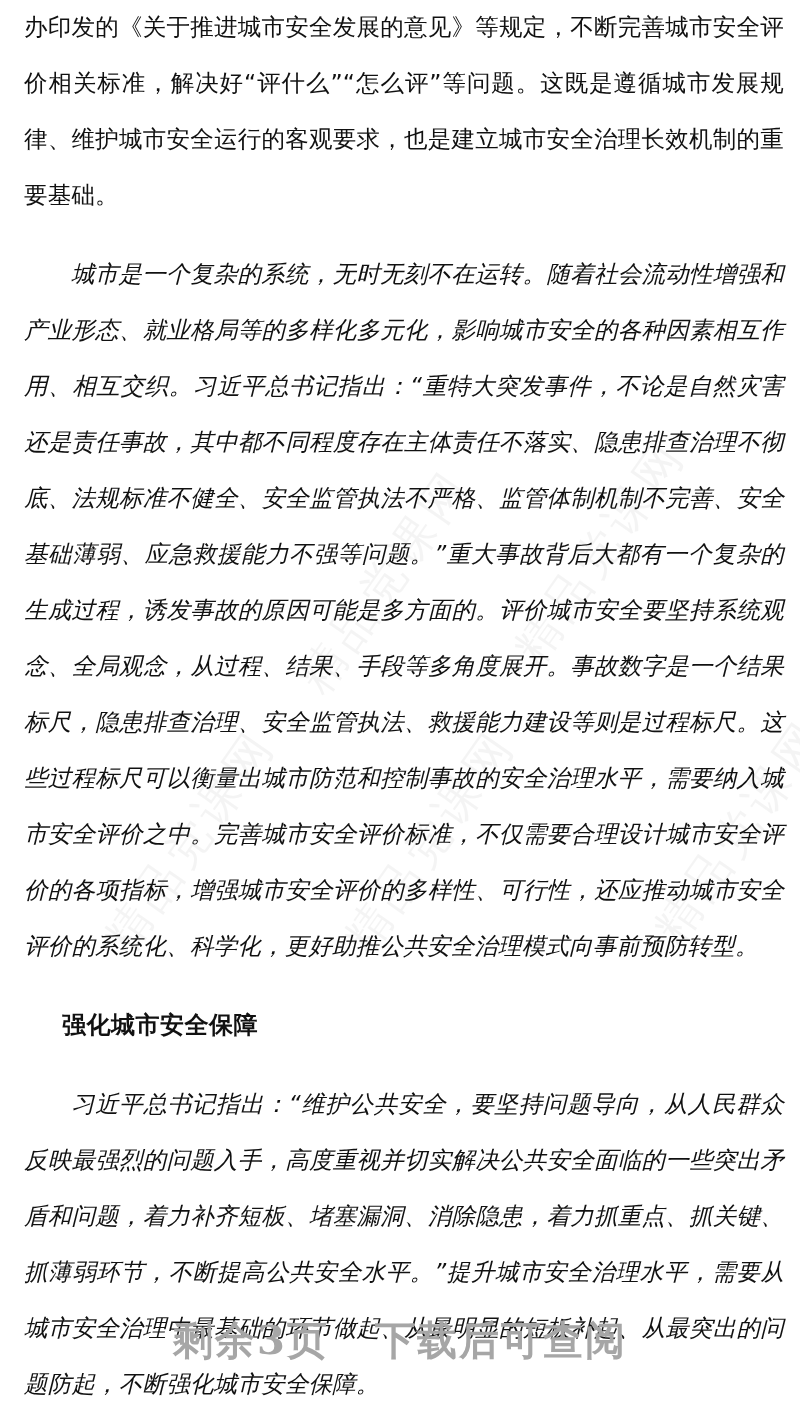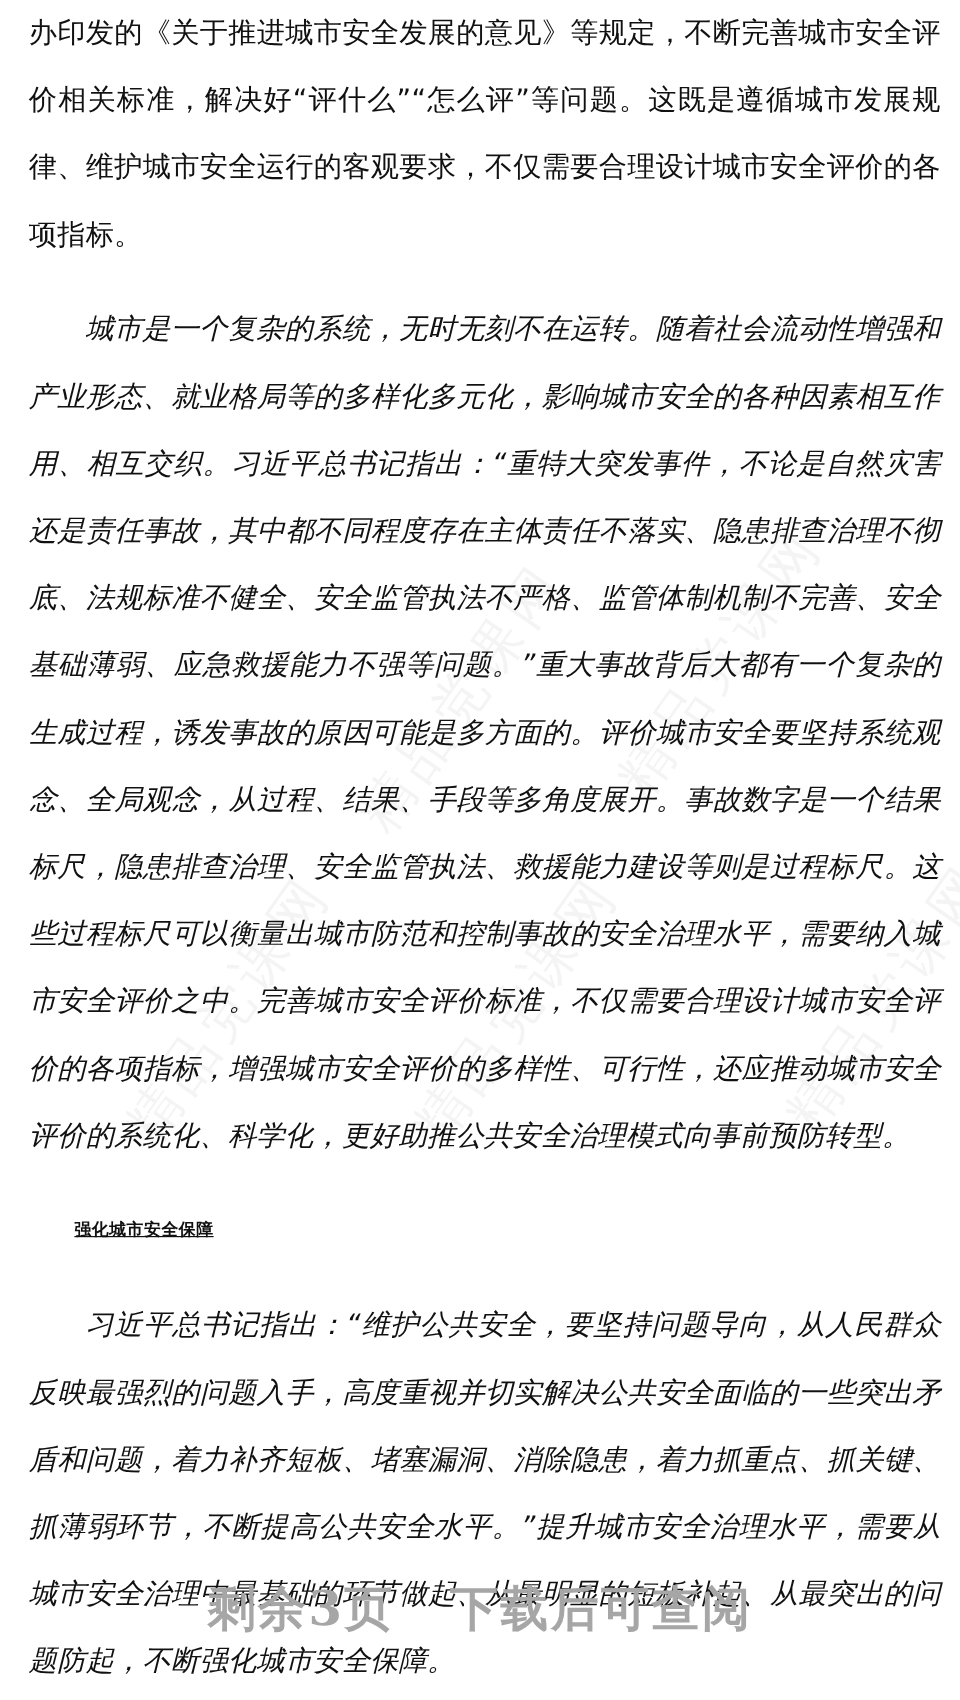--- a/index.html
+++ b/index.html
@@ -28,25 +28,24 @@
       letter-spacing: 0.2px;
       text-align: justify;
       text-align-last: left;
     }
     .para.first { margin-top: -1px; }
     .para.indent { text-indent: 2em; font-style: italic; }
     .gap { height: 23px; }
     .heading {
       margin: 0;
       padding-left: 38px;
-      font-size: 14px;
+      font-size: 24px;
       font-weight: bold;
       line-height: 56px;
       letter-spacing: 0.5px;
-      text-decoration: underline;
     }
     .watermark {
       position: absolute;
       font-size: 46px;
       color: rgba(0,0,0,0.045);
       transform: rotate(-55deg);
       transform-origin: left top;
       white-space: nowrap;
       pointer-events: none;
       letter-spacing: 6px;
@@ -71,21 +70,21 @@
 </head>
 <body>
 
 <div class="watermark" style="left:285px; top:670px;">精品党课网</div>
 <div class="watermark" style="left:500px; top:640px;">精品党课网</div>
 <div class="watermark" style="left:330px; top:930px;">精品党课网</div>
 <div class="watermark" style="left:640px; top:920px;">精品党课网</div>
 <div class="watermark" style="left:90px; top:930px;">精品党课网</div>
 
 <div class="page">
-  <p class="para first">办印发的《关于推进城市安全发展的意见》等规定，不断完善城市安全评价相关标准，解决好“评什么”“怎么评”等问题。这既是遵循城市发展规律、维护城市安全运行的客观要求，不仅需要合理设计城市安全评价的各项指标。</p>
+  <p class="para first">办印发的《关于推进城市安全发展的意见》等规定，不断完善城市安全评价相关标准，解决好“评什么”“怎么评”等问题。这既是遵循城市发展规律、维护城市安全运行的客观要求，也是建立城市安全治理长效机制的重要基础。</p>
   <div class="gap"></div>
   <p class="para indent">城市是一个复杂的系统，无时无刻不在运转。随着社会流动性增强和产业形态、就业格局等的多样化多元化，影响城市安全的各种因素相互作用、相互交织。习近平总书记指出：“重特大突发事件，不论是自然灾害还是责任事故，其中都不同程度存在主体责任不落实、隐患排查治理不彻底、法规标准不健全、安全监管执法不严格、监管体制机制不完善、安全基础薄弱、应急救援能力不强等问题。”重大事故背后大都有一个复杂的生成过程，诱发事故的原因可能是多方面的。评价城市安全要坚持系统观念、全局观念，从过程、结果、手段等多角度展开。事故数字是一个结果标尺，隐患排查治理、安全监管执法、救援能力建设等则是过程标尺。这些过程标尺可以衡量出城市防范和控制事故的安全治理水平，需要纳入城市安全评价之中。完善城市安全评价标准，不仅需要合理设计城市安全评价的各项指标，增强城市安全评价的多样性、可行性，还应推动城市安全评价的系统化、科学化，更好助推公共安全治理模式向事前预防转型。</p>
   <div class="gap"></div>
   <h3 class="heading">强化城市安全保障</h3>
   <div class="gap"></div>
   <p class="para indent">习近平总书记指出：“维护公共安全，要坚持问题导向，从人民群众反映最强烈的问题入手，高度重视并切实解决公共安全面临的一些突出矛盾和问题，着力补齐短板、堵塞漏洞、消除隐患，着力抓重点、抓关键、抓薄弱环节，不断提高公共安全水平。”提升城市安全治理水平，需要从城市安全治理中最基础的环节做起、从最明显的短板补起、从最突出的问题防起，不断强化城市安全保障。</p>
 </div>
 
 <div class="footer-banner">
   <span class="seg">剩余3页</span><span class="spacer"></span><span class="seg">下载后可查阅</span>

